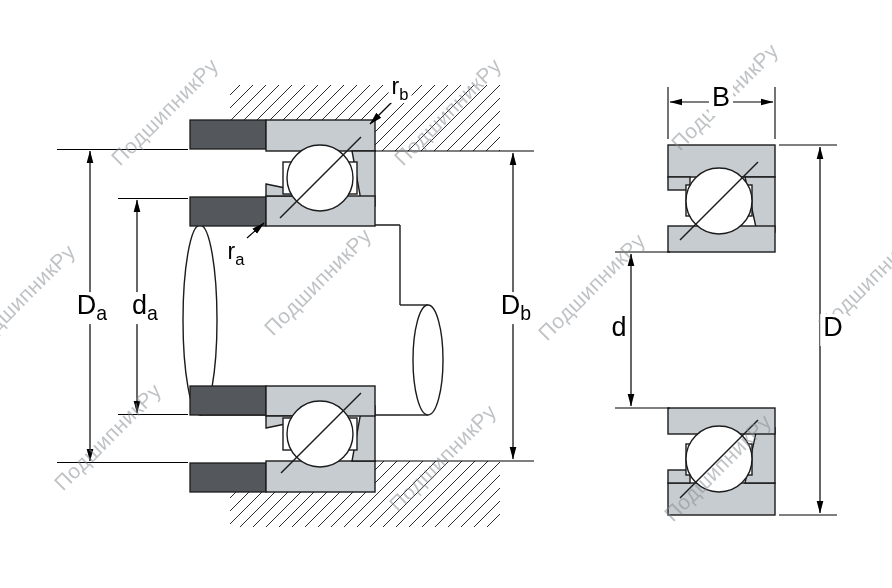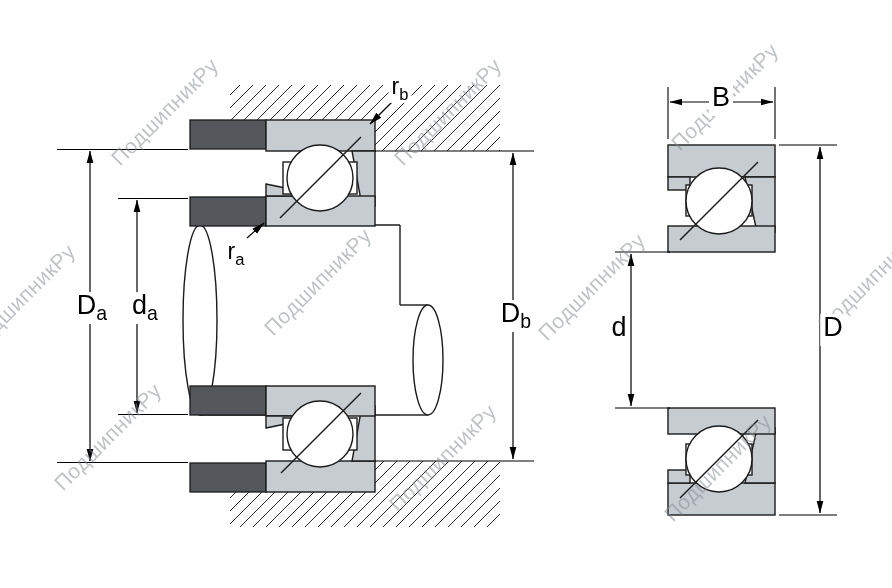--- a/index.html
+++ b/index.html
@@ -151,20 +151,20 @@
 <span class="wm" style="left:318px;top:282px">ПодшипникРу</span>
 <span class="wm" style="left:448px;top:112px">ПодшипникРу</span>
 <span class="wm" style="left:443px;top:458px">ПодшипникРу</span>
 <span class="wm" style="left:592px;top:287px">ПодшипникРу</span>
 <span class="wm" style="left:725px;top:97px">ПодшипникРу</span>
 <span class="wm" style="left:872px;top:278px">ПодшипникРу</span>
 <span class="wm" style="left:718px;top:468px">ПодшипникРу</span>
 
 <div class="dim-label" style="left:92px;top:308px"><span>D</span><sub>a</sub></div>
 <div class="dim-label" style="left:145px;top:308px"><span>d</span><sub>a</sub></div>
-<div class="dim-label" style="left:516px;top:316px"><span>D</span><sub>b</sub></div>
+<div class="dim-label" style="left:516px;top:308px"><span>D</span><sub>b</sub></div>
 <div class="dim-label small" style="left:236px;top:254px"><span>r</span><sub>a</sub></div>
 <div class="dim-label small" style="left:400px;top:89px"><span>r</span><sub>b</sub></div>
 <div class="dim-label" style="left:721px;top:100px"><span>B</span><sub></sub></div>
 <div class="dim-label" style="left:619px;top:330px"><span>d</span><sub></sub></div>
 <div class="dim-label" style="left:833px;top:330px"><span>D</span><sub></sub></div>
 
 </div>
 
 </body></html>

